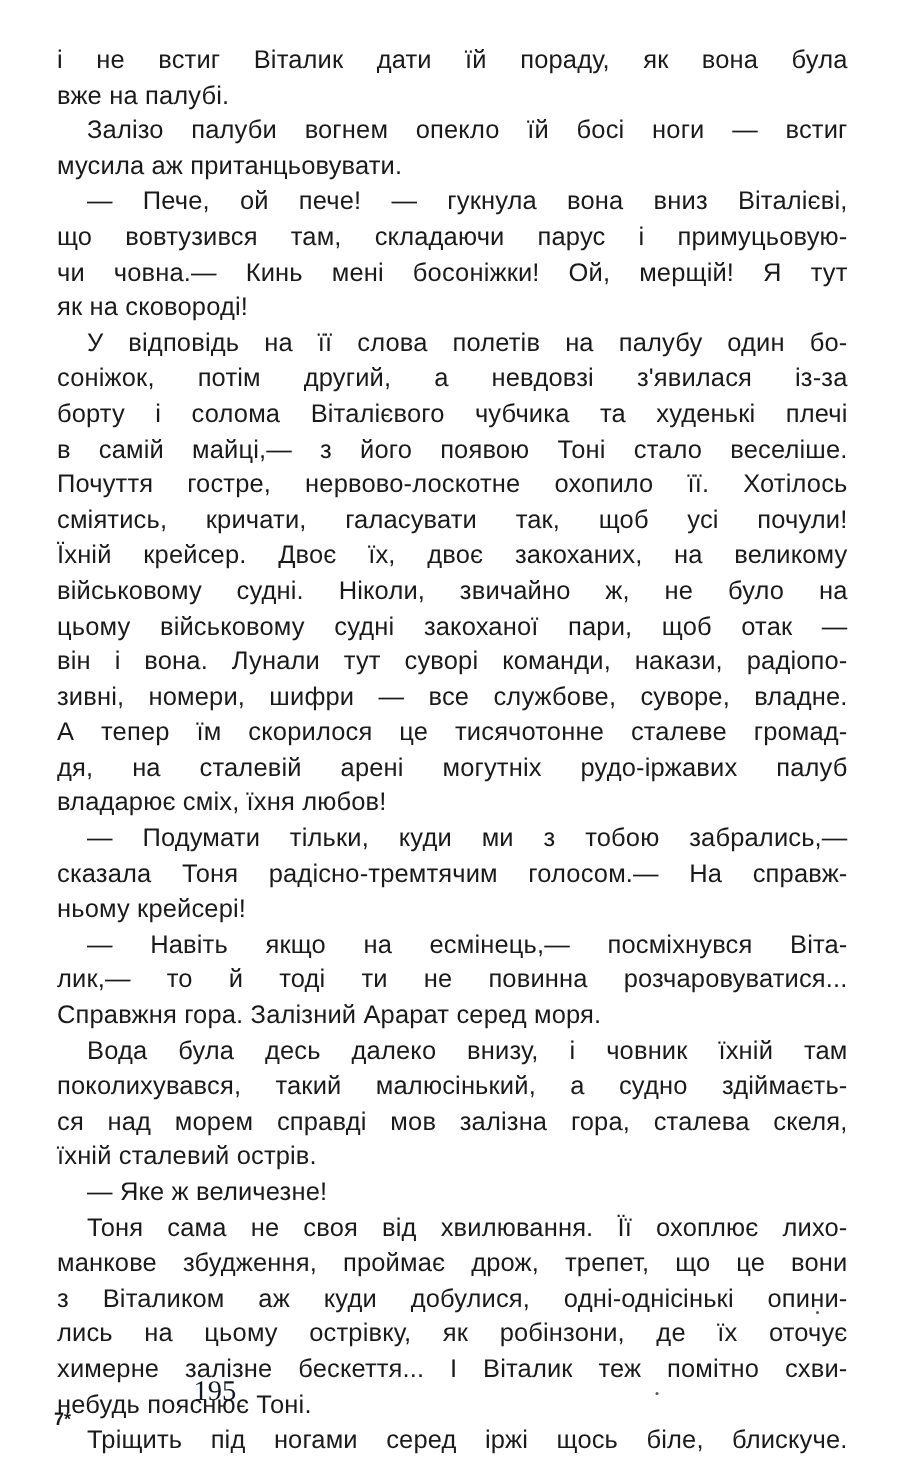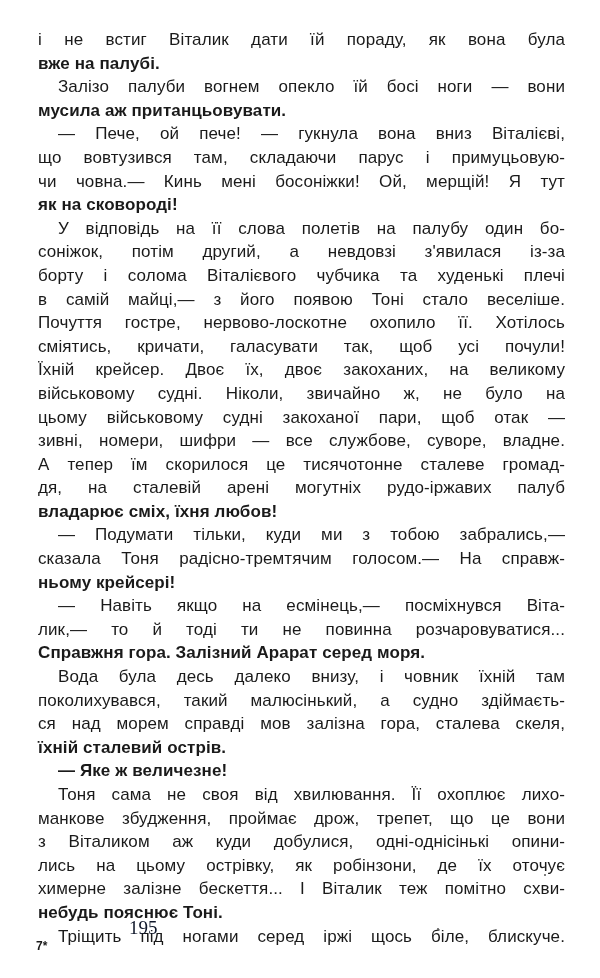--- a/index.html
+++ b/index.html
@@ -5,47 +5,48 @@
   html, body { margin: 0; padding: 0; }
   body {
     width: 600px; height: 978px; background: #ffffff; position: relative; overflow: hidden;
     font-family: "Liberation Sans", sans-serif; color: #1a1a1a;
   }
   .page { position: absolute; left: 38px; top: 28px; width: 527px; }
   .line {
     height: 23.6px; line-height: 23.6px; font-size: 17px; white-space: nowrap;
     text-align: justify; text-align-last: justify; letter-spacing: 0.1px;
   }
-  .line.last { text-align-last: left; font-weight: bold; }
+  .line.last { text-align-last: left; }
   .line.indent { padding-left: 20px; }
   .folio { position: absolute; left: 129px; top: 917px; font-family: "Liberation Serif", serif; font-size: 19px; color: #0f172a; }
   .signature { position: absolute; left: 36px; top: 939px; font-family: "Liberation Sans", sans-serif; font-weight: bold; font-size: 12px; color: #1a1a1a; }
   .speck { position: absolute; width: 2px; height: 2px; background: #555; border-radius: 1px; }
 </style>
 </head>
 <body>
 
 <div class="page" id="page-body">
     <div class="line">і не встиг Віталик дати їй пораду, як вона була</div>
     <div class="line last">вже на палубі.</div>
-    <div class="line indent">Залізо палуби вогнем опекло їй босі ноги — вони</div>
+    <div class="line indent">Залізо палуби вогнем опекло їй босі ноги — встиг</div>
     <div class="line last">мусила аж пританцьовувати.</div>
     <div class="line indent">— Пече, ой пече! — гукнула вона вниз Віталієві,</div>
     <div class="line">що вовтузився там, складаючи парус і примуцьовую-</div>
     <div class="line">чи човна.— Кинь мені босоніжки! Ой, мерщій! Я тут</div>
     <div class="line last">як на сковороді!</div>
     <div class="line indent">У відповідь на її слова полетів на палубу один бо-</div>
     <div class="line">соніжок, потім другий, а невдовзі з'явилася із-за</div>
     <div class="line">борту і солома Віталієвого чубчика та худенькі плечі</div>
     <div class="line">в самій майці,— з його появою Тоні стало веселіше.</div>
     <div class="line">Почуття гостре, нервово-лоскотне охопило її. Хотілось</div>
     <div class="line">сміятись, кричати, галасувати так, щоб усі почули!</div>
     <div class="line">Їхній крейсер. Двоє їх, двоє закоханих, на великому</div>
     <div class="line">військовому судні. Ніколи, звичайно ж, не було на</div>
     <div class="line">цьому військовому судні закоханої пари, щоб отак —</div>
+    <div class="line">він і вона. Лунали тут суворі команди, накази, радіопо-</div>
     <div class="line">зивні, номери, шифри — все службове, суворе, владне.</div>
     <div class="line">А тепер їм скорилося це тисячотонне сталеве громад-</div>
     <div class="line">дя, на сталевій арені могутніх рудо-іржавих палуб</div>
     <div class="line last">владарює сміх, їхня любов!</div>
     <div class="line indent">— Подумати тільки, куди ми з тобою забрались,—</div>
     <div class="line">сказала Тоня радісно-тремтячим голосом.— На справж-</div>
     <div class="line last">ньому крейсері!</div>
     <div class="line indent">— Навіть якщо на есмінець,— посміхнувся Віта-</div>
     <div class="line">лик,— то й тоді ти не повинна розчаровуватися...</div>
     <div class="line last">Справжня гора. Залізний Арарат серед моря.</div>

